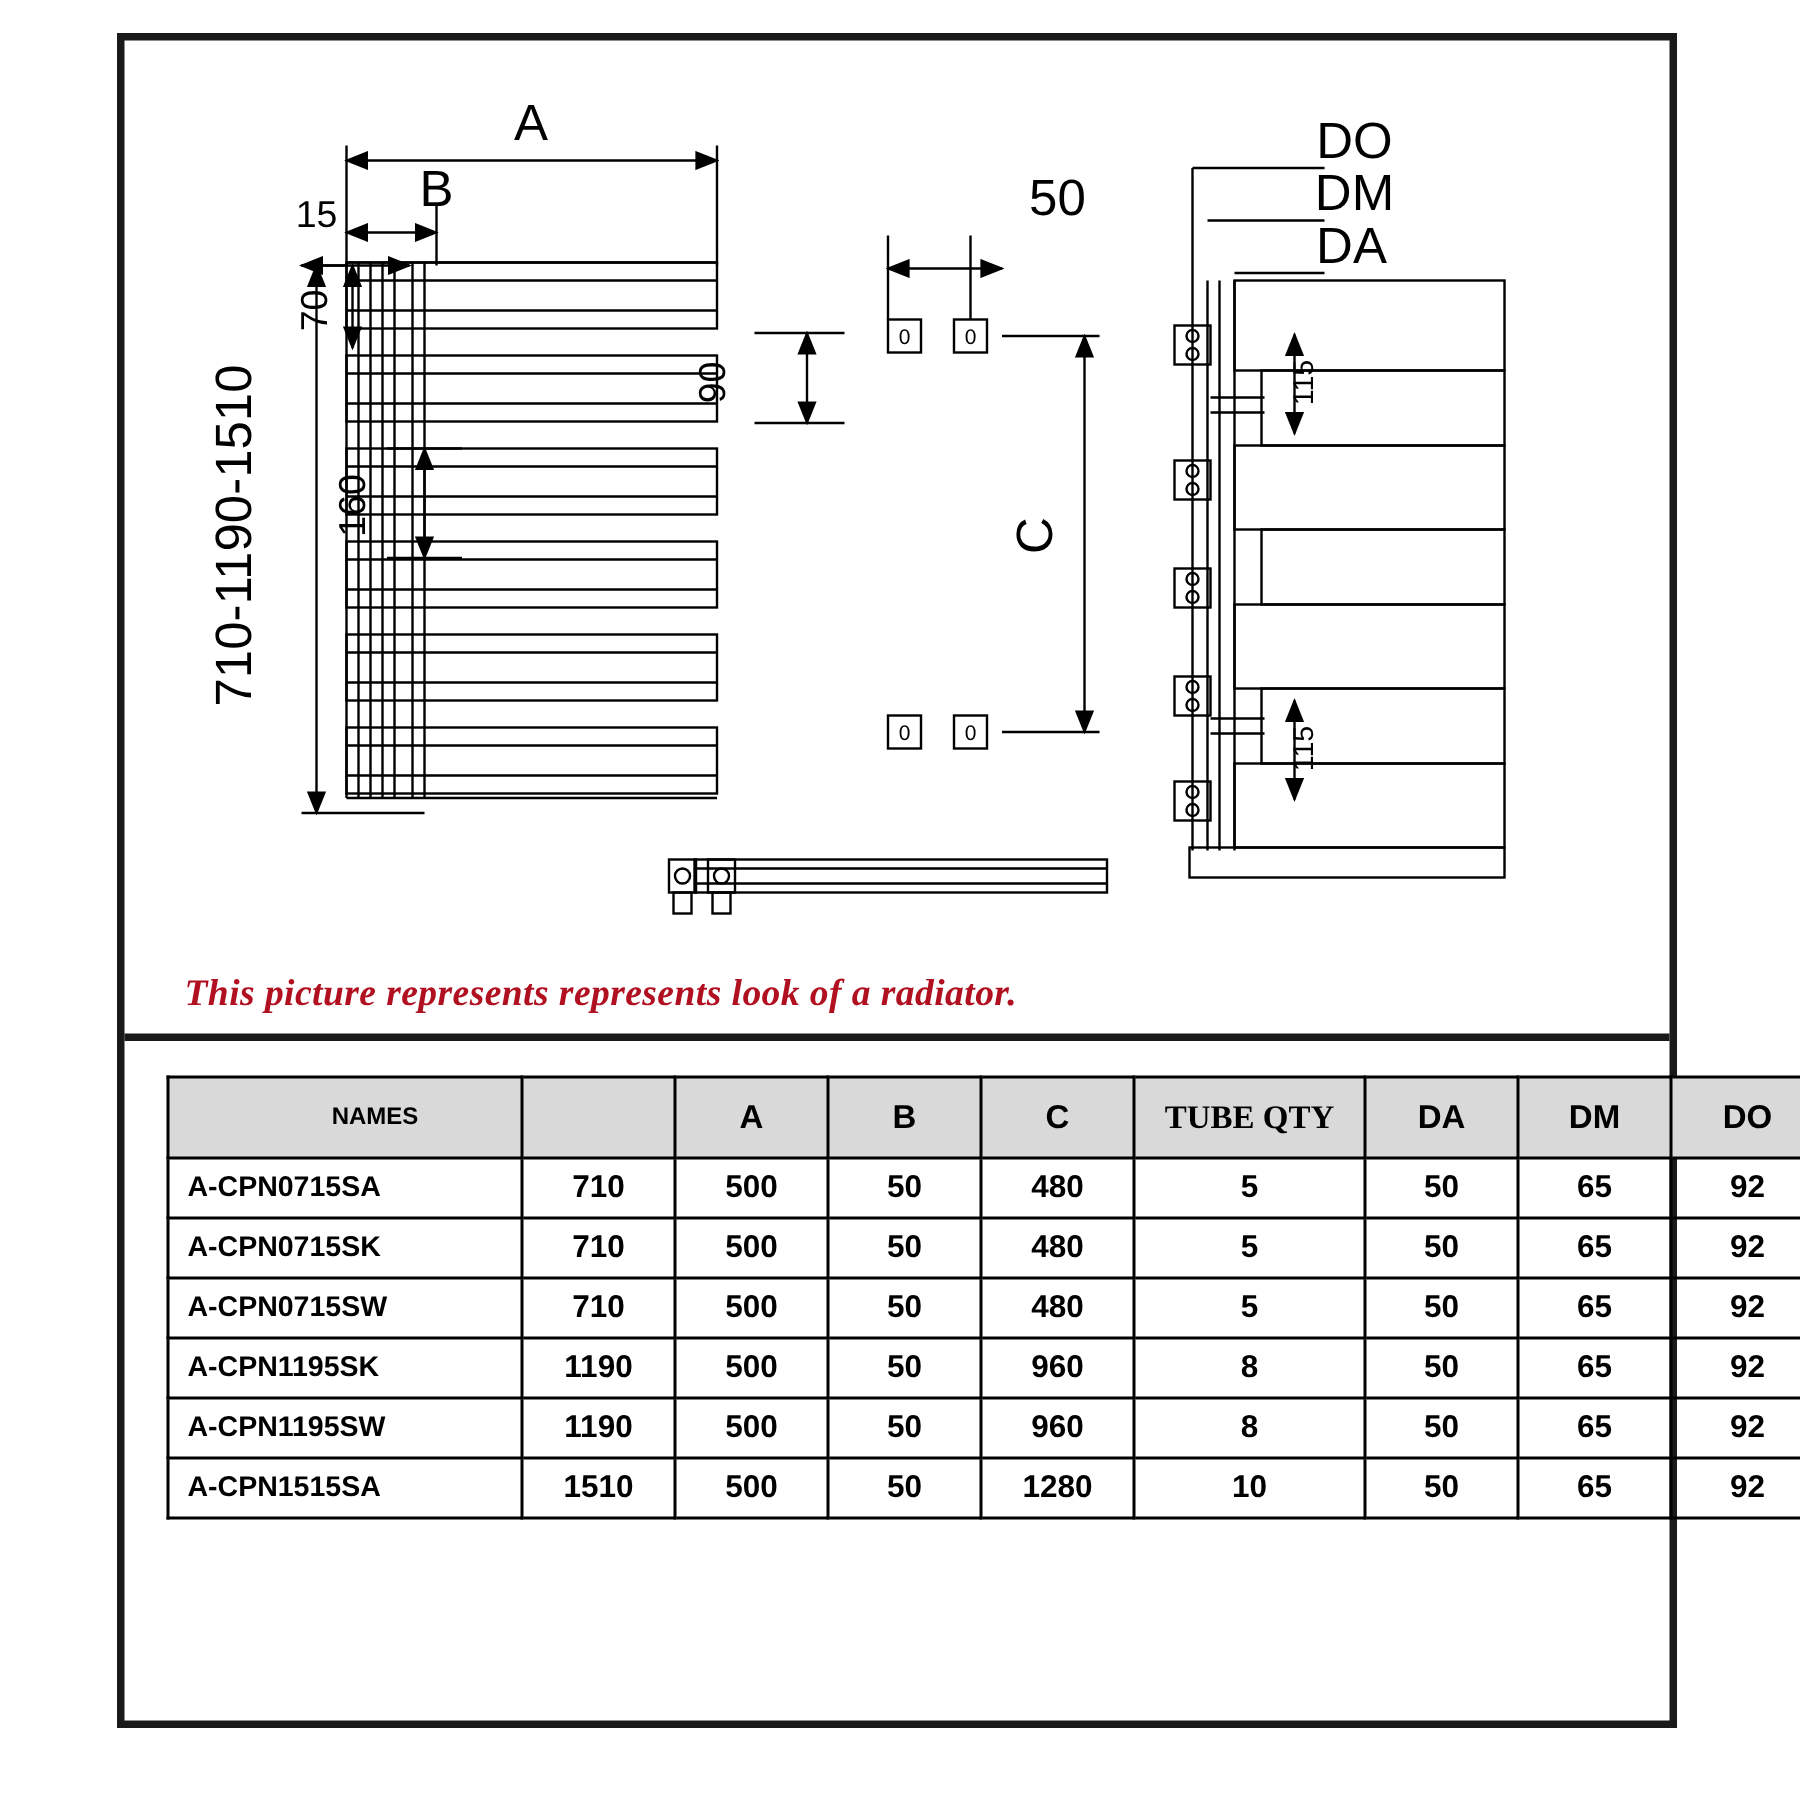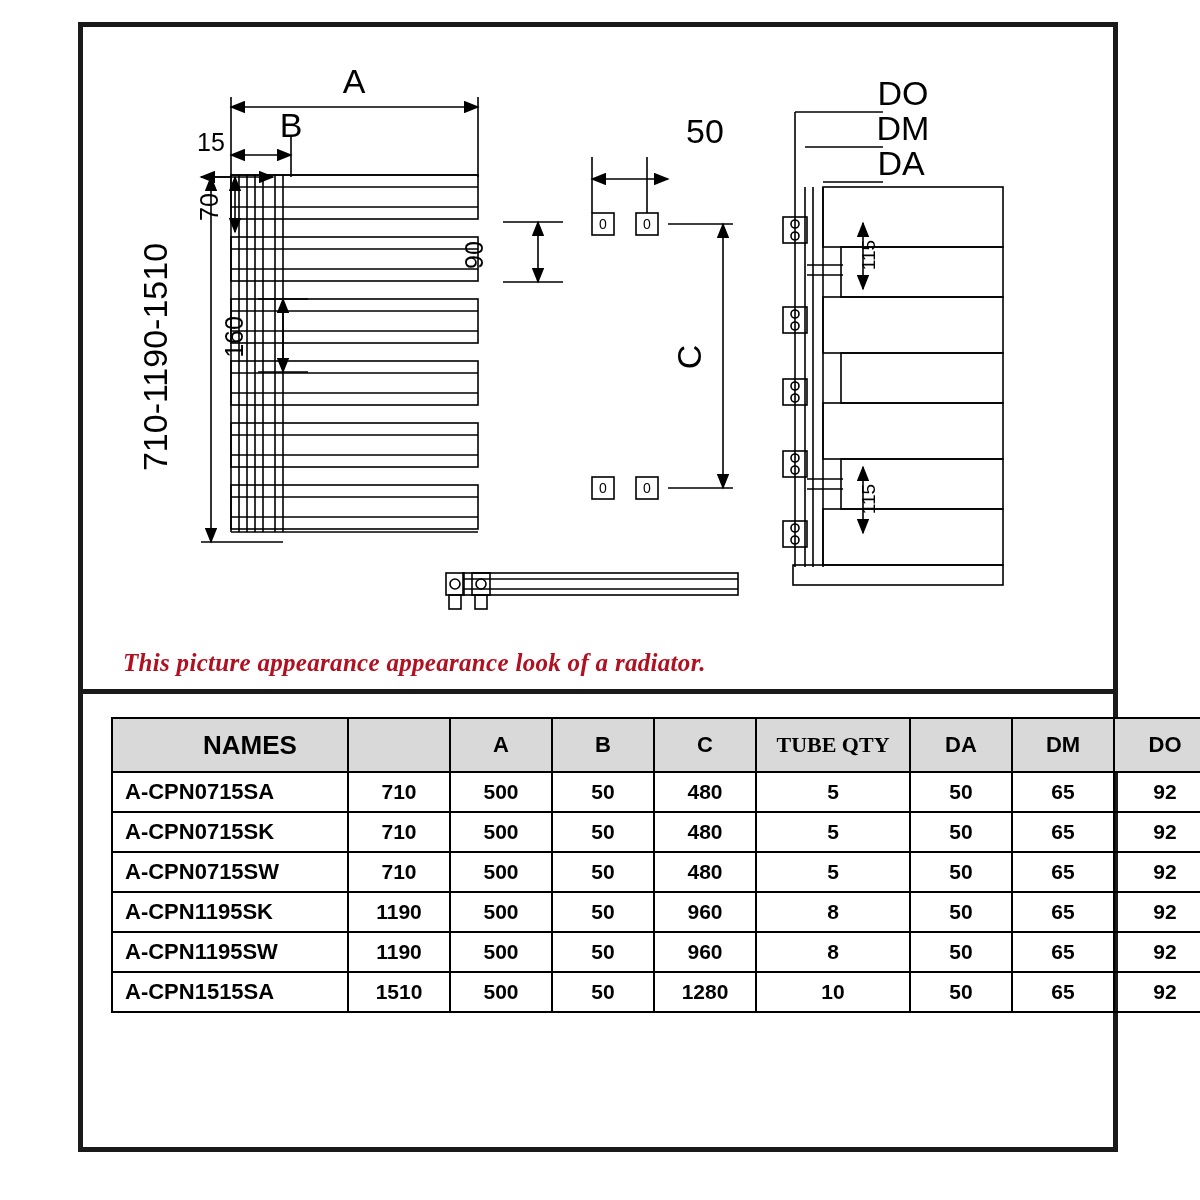--- a/index.html
+++ b/index.html
@@ -74,27 +74,27 @@
     font-weight: bold;
     color: #000;
     white-space: nowrap;
   }
   table.spec thead th {
     background: #d9d9d9;
     height: 52px;
     font-size: 22px;
   }
   table.spec thead th.names-head {
-    font-size: 26px;
+    font-size: 16px;
     padding-left: 42px;
   }
   table.spec td.name-cell {
     text-align: left;
     padding-left: 12px;
-    font-size: 22px;
+    font-size: 19px;
   }
   .col-name  { width: 190px; }
   .col-h     { width: 96px; }
   .col-a     { width: 96px; }
   .col-b     { width: 96px; }
   .col-c     { width: 96px; }
   .col-tube  { width: 148px; font-family: Liberation Serif, serif; }
   .col-da    { width: 96px; }
   .col-dm    { width: 96px; }
   .col-do    { width: 96px; }
@@ -308,21 +308,21 @@
       <text class="lbl-big" x="618" y="330" text-anchor="middle" transform="rotate(-90 618 330)">C</text>
 
       <text class="lbl-big" x="820" y="78" text-anchor="middle">DO</text>
       <text class="lbl-big" x="820" y="113" text-anchor="middle">DM</text>
       <text class="lbl-big" x="818" y="148" text-anchor="middle">DA</text>
       <text class="lbl-sm" x="792" y="228" text-anchor="middle" transform="rotate(-90 792 228)">115</text>
       <text class="lbl-sm" x="792" y="472" text-anchor="middle" transform="rotate(-90 792 472)">115</text>
     </svg>
   </div>
 
-  <div class="caption">This picture appearance  appearance look of a radiator.</div>
+  <div class="caption">This picture represents  represents look of a radiator.</div>
   <div class="divider"></div>
 
   <div class="table-wrap">
     <table class="spec">
       <thead>
         <tr>
           <th class="names-head col-name">NAMES</th>
           <th class="col-h"></th>
           <th class="col-a">A</th>
           <th class="col-b">B</th>

